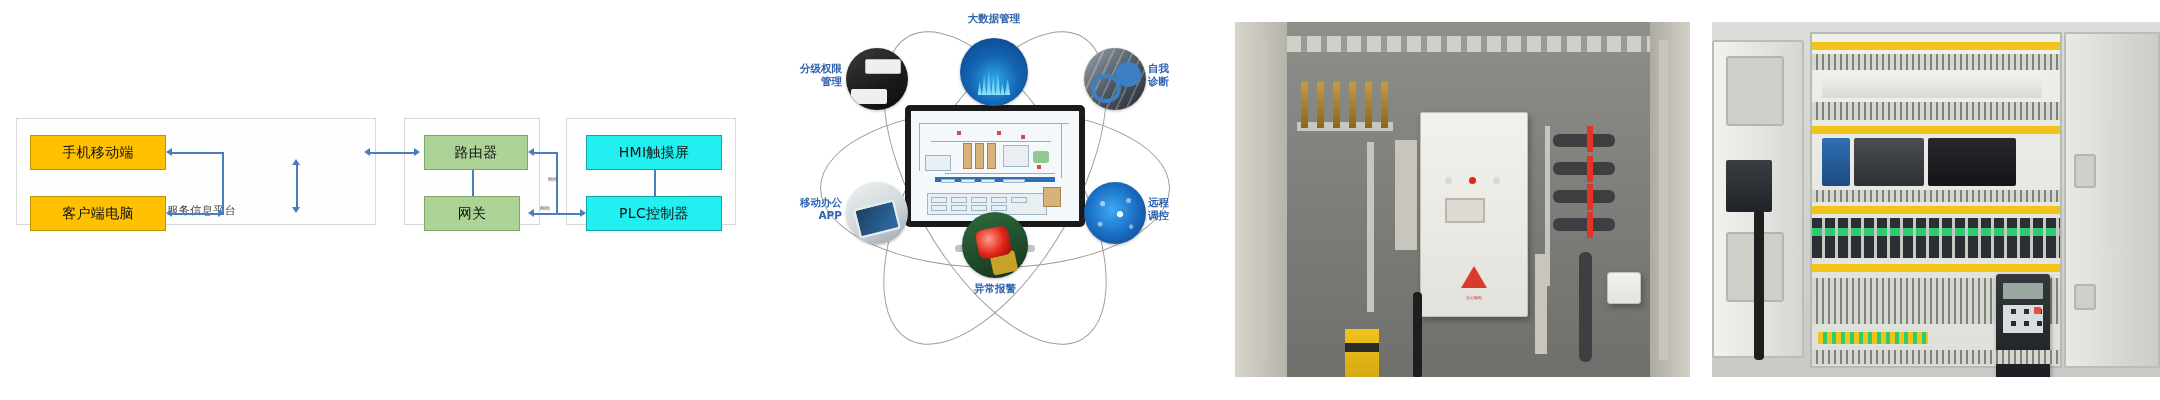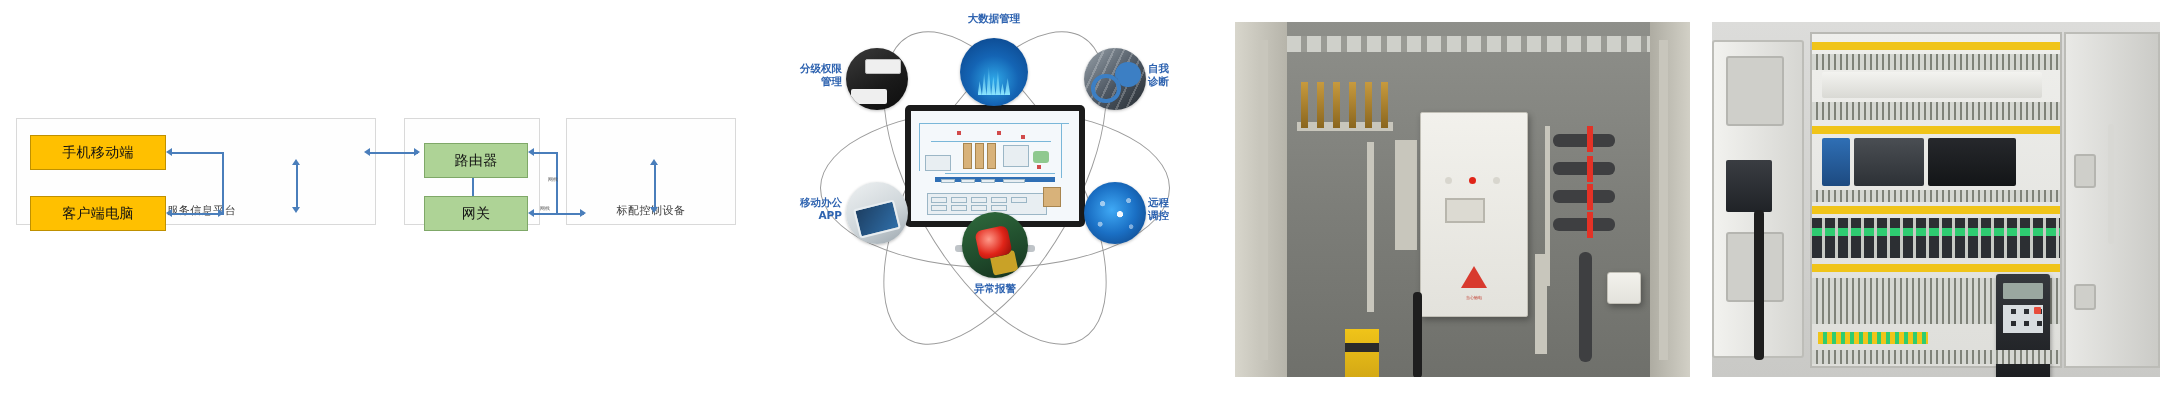--- a/index.html
+++ b/index.html
@@ -279,25 +279,31 @@
     <div class="conn v" style="left:654px; top:165px; height:42px;"></div>
     <div class="arrow up" style="left:650px; top:159px;"></div>
     <div class="arrow down" style="left:650px; top:207px;"></div>
 
     <div class="node orange" style="left:30px; top:196px; width:136px; height:35px;">
       <span>客户端电脑</span>
     </div>
     <div class="node orange" style="left:30px; top:135px; width:136px; height:35px;">
       <span>手机移动端</span>
     </div>
-    <div class="node green" style="left:424px; top:135px; width:104px; height:35px;margin-top:8px;">
+    <div class="node green" style="left:424px; top:135px; width:104px; height:35px;">
       <span>路由器</span>
     </div>
-    <div class="node green" style="left:424px; top:196px; width:104px; height:35px;font-family:Liberation Serif, serif;">
+    <div class="node green" style="left:424px; top:196px; width:96px; height:35px;font-family:Liberation Serif, serif;">
       <span>网关</span>
+    </div>
+    <div class="node cyan" style="left:586px; top:135px; width:136px; height:35px;">
+      <span>HMI触摸屏</span>
+    </div>
+    <div class="node cyan" style="left:586px; top:196px; width:136px; height:35px;">
+      <span>PLC控制器</span>
     </div>
   </div>
 
   <div id="panel-info">
 
     <div class="orbit" style="left:60px; top:108px; width:350px; height:160px;"></div>
     <div class="orbit" style="left:60px; top:108px; width:350px; height:160px; transform:rotate(60deg);"></div>
     <div class="orbit" style="left:60px; top:108px; width:350px; height:160px; transform:rotate(120deg);"></div>
 
     <div class="hub">

